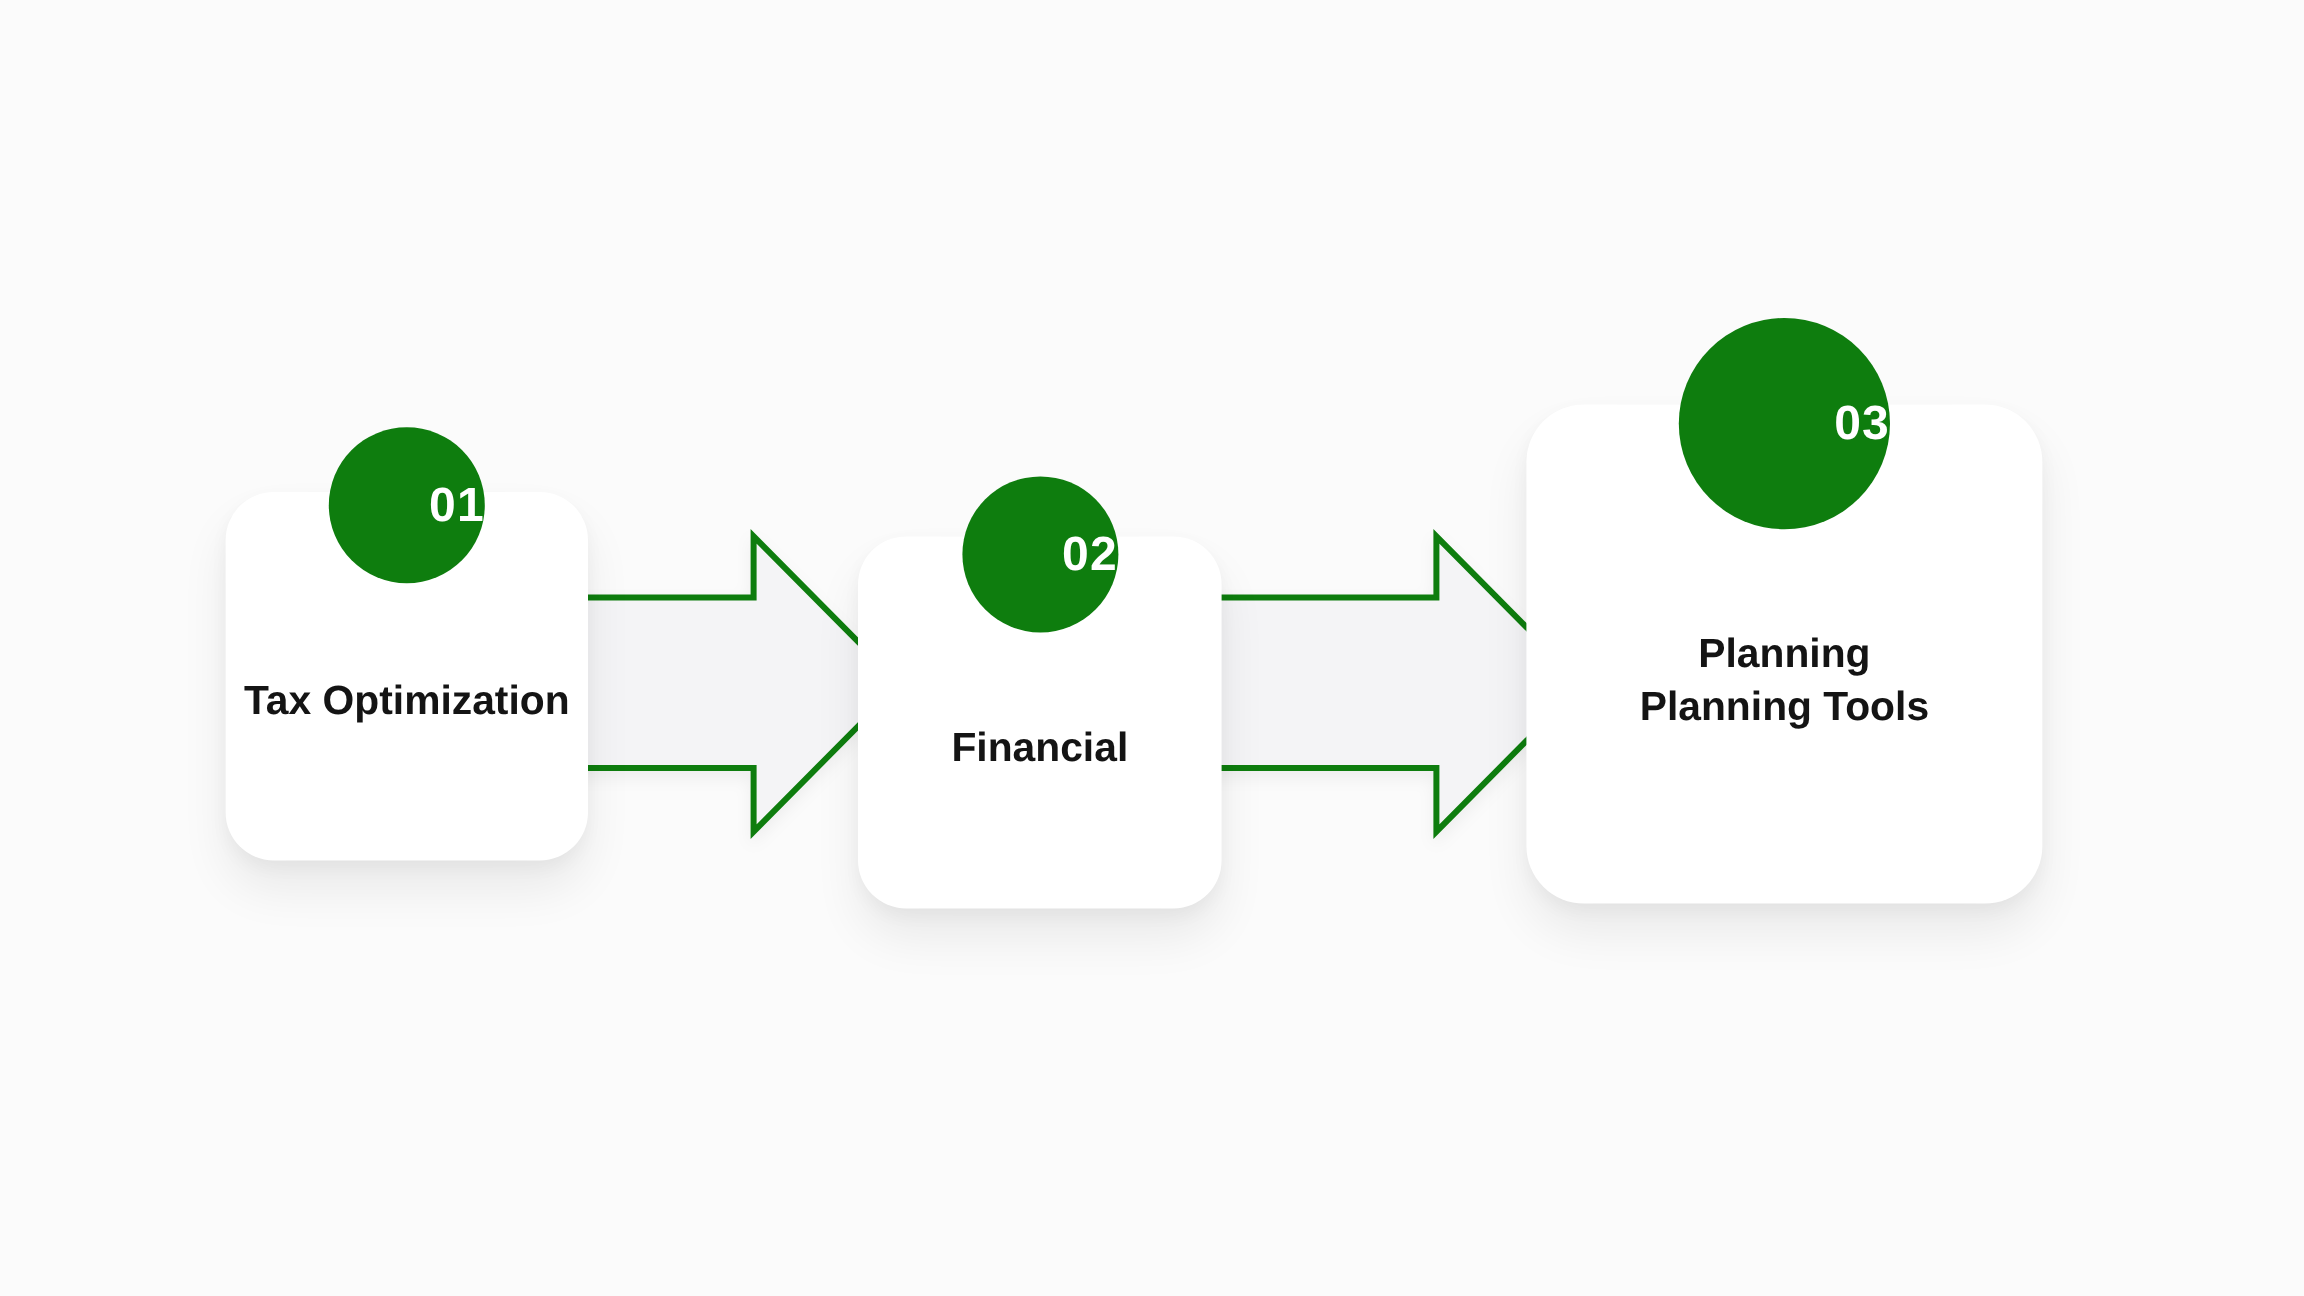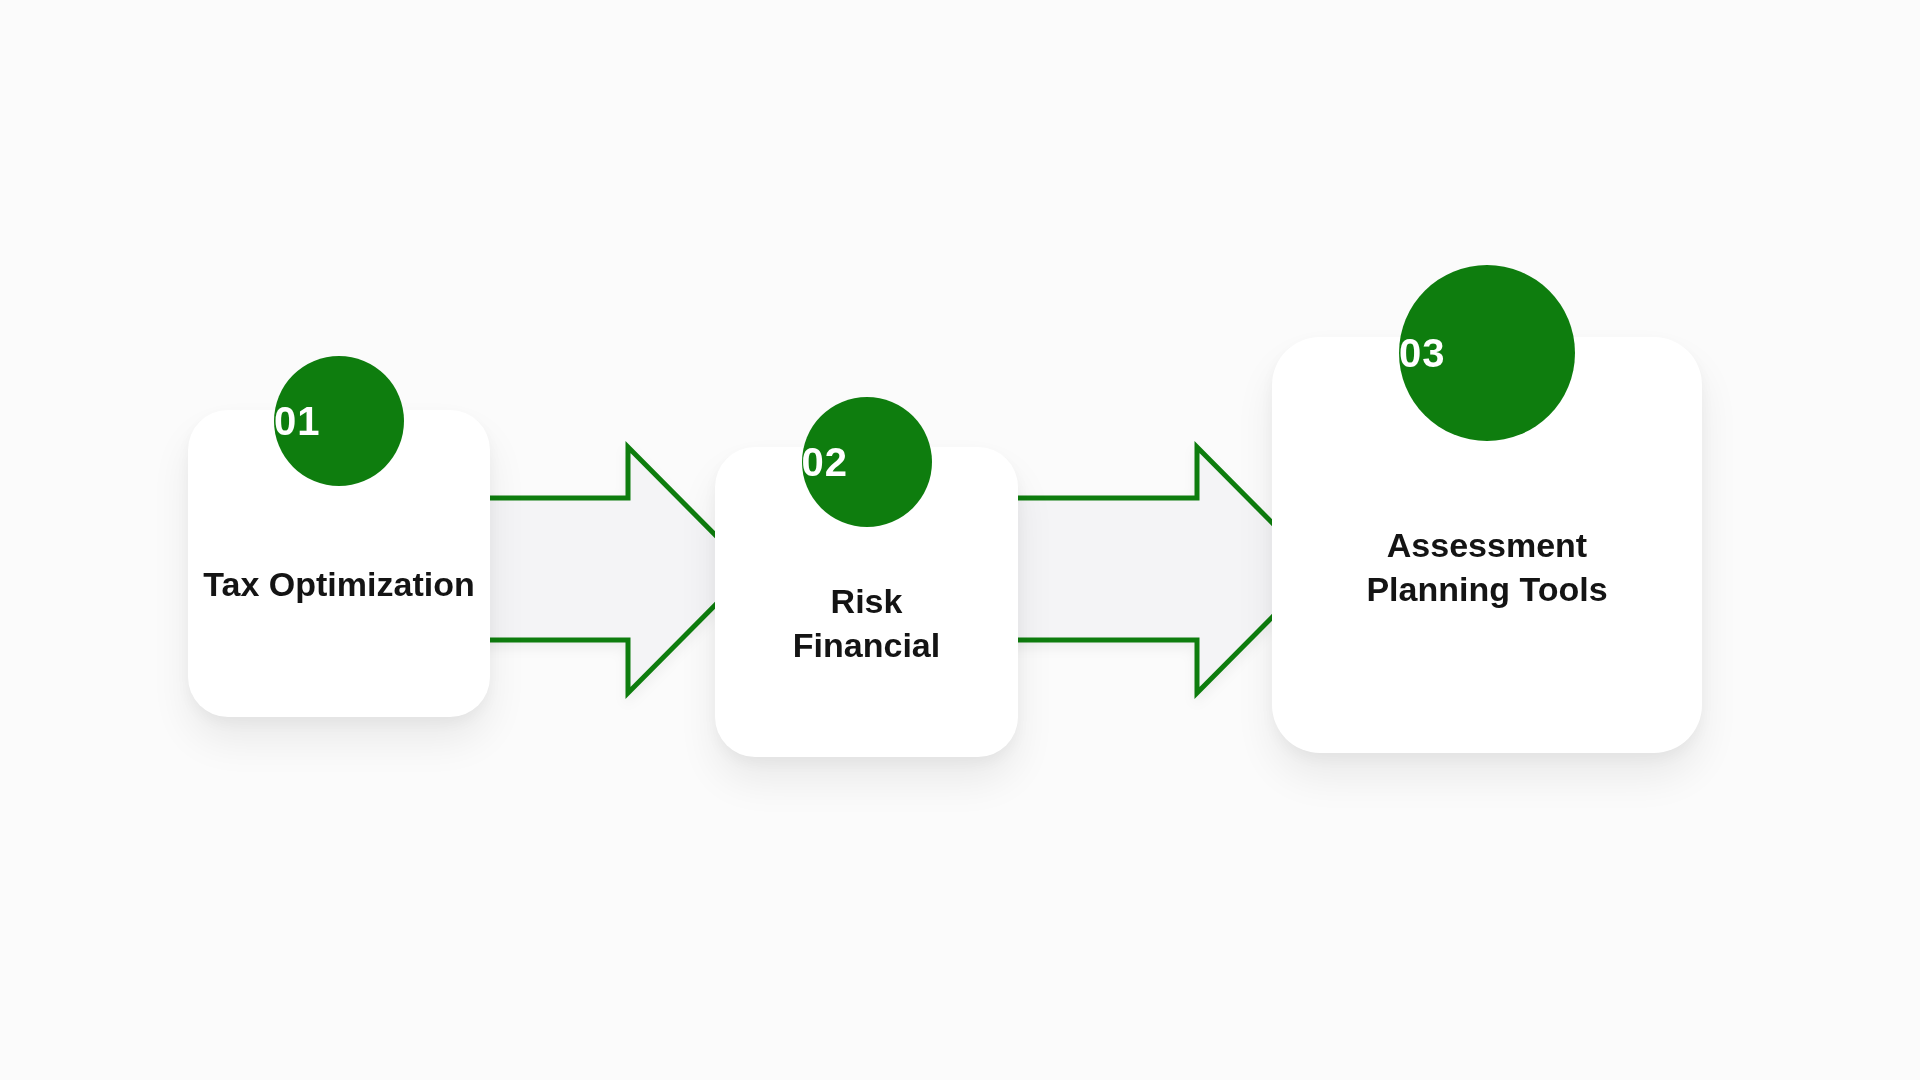--- a/index.html
+++ b/index.html
@@ -46,21 +46,21 @@
   .card-2 { left: 715px; top: 408px; width: 303px; height: 310px; padding-top: 42px; box-sizing: border-box; margin-top: 39px; }
   .card-3 { left: 1272px; top: 337px; width: 430px; height: 416px; border-radius: 48px; padding-top: 44px; box-sizing: border-box; }
   .badge {
     position: absolute;
     left: 50%;
     transform: translateX(-50%);
     background: var(--accent, #0e7d0e);
     border-radius: 50%;
     display: flex;
     align-items: center;
-    justify-content: flex-start;
+    justify-content: flex-end;
     z-index: 3;
   }
   .badge-sm { width: 130px; height: 130px; }
   .badge-lg { width: 176px; height: 176px; }
   .card-1 .badge { top: -54px; }
   .card-2 .badge { top: -50px; }
   .card-3 .badge { top: -72px; }
   .badge-number {
     color: var(--number-color, #ffffff);
     font-size: 40px;
@@ -91,28 +91,27 @@
     <div class="step-label">
       <div>Tax Optimization</div>
     </div>
   </div>
 
   <div class="card card-2">
     <div class="badge badge-sm">
       <span class="badge-number">02</span>
     </div>
     <div class="step-label">
-      <div>Risk</div>
       <div>Financial</div>
     </div>
   </div>
 
   <div class="card card-3">
     <div class="badge badge-lg">
       <span class="badge-number">03</span>
     </div>
     <div class="step-label">
-      <div>Assessment</div>
+      <div>Planning</div>
       <div>Planning Tools</div>
     </div>
   </div>
 
 </div>
 
 </body></html>

